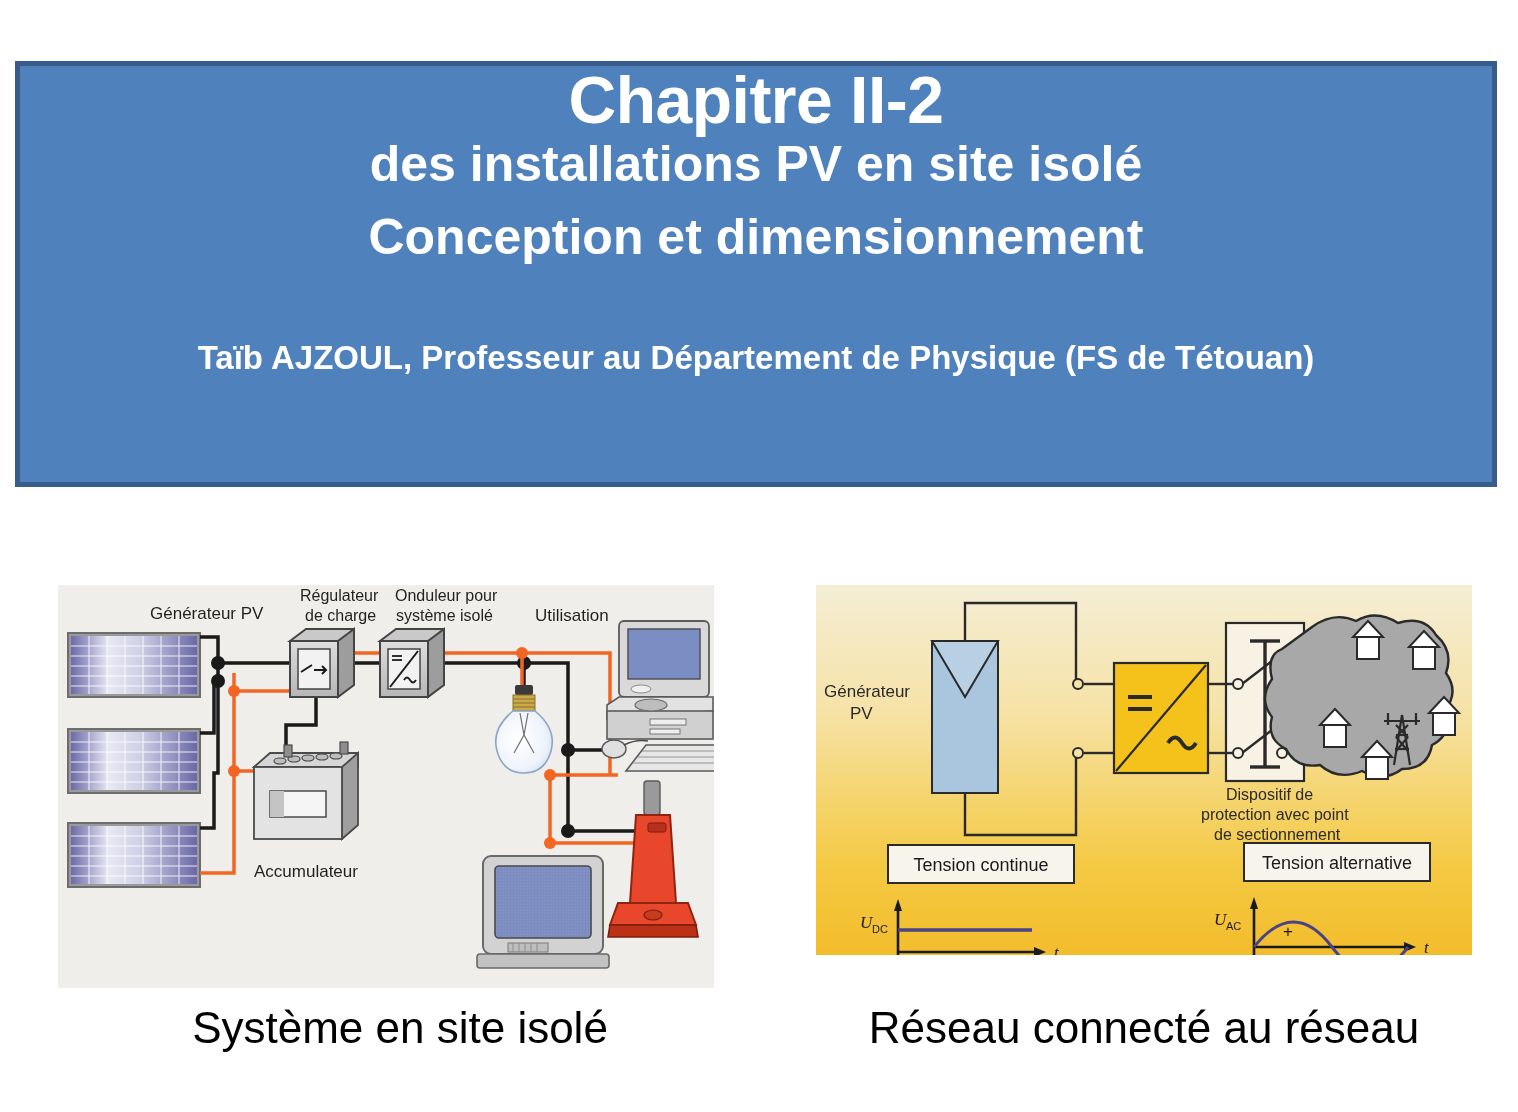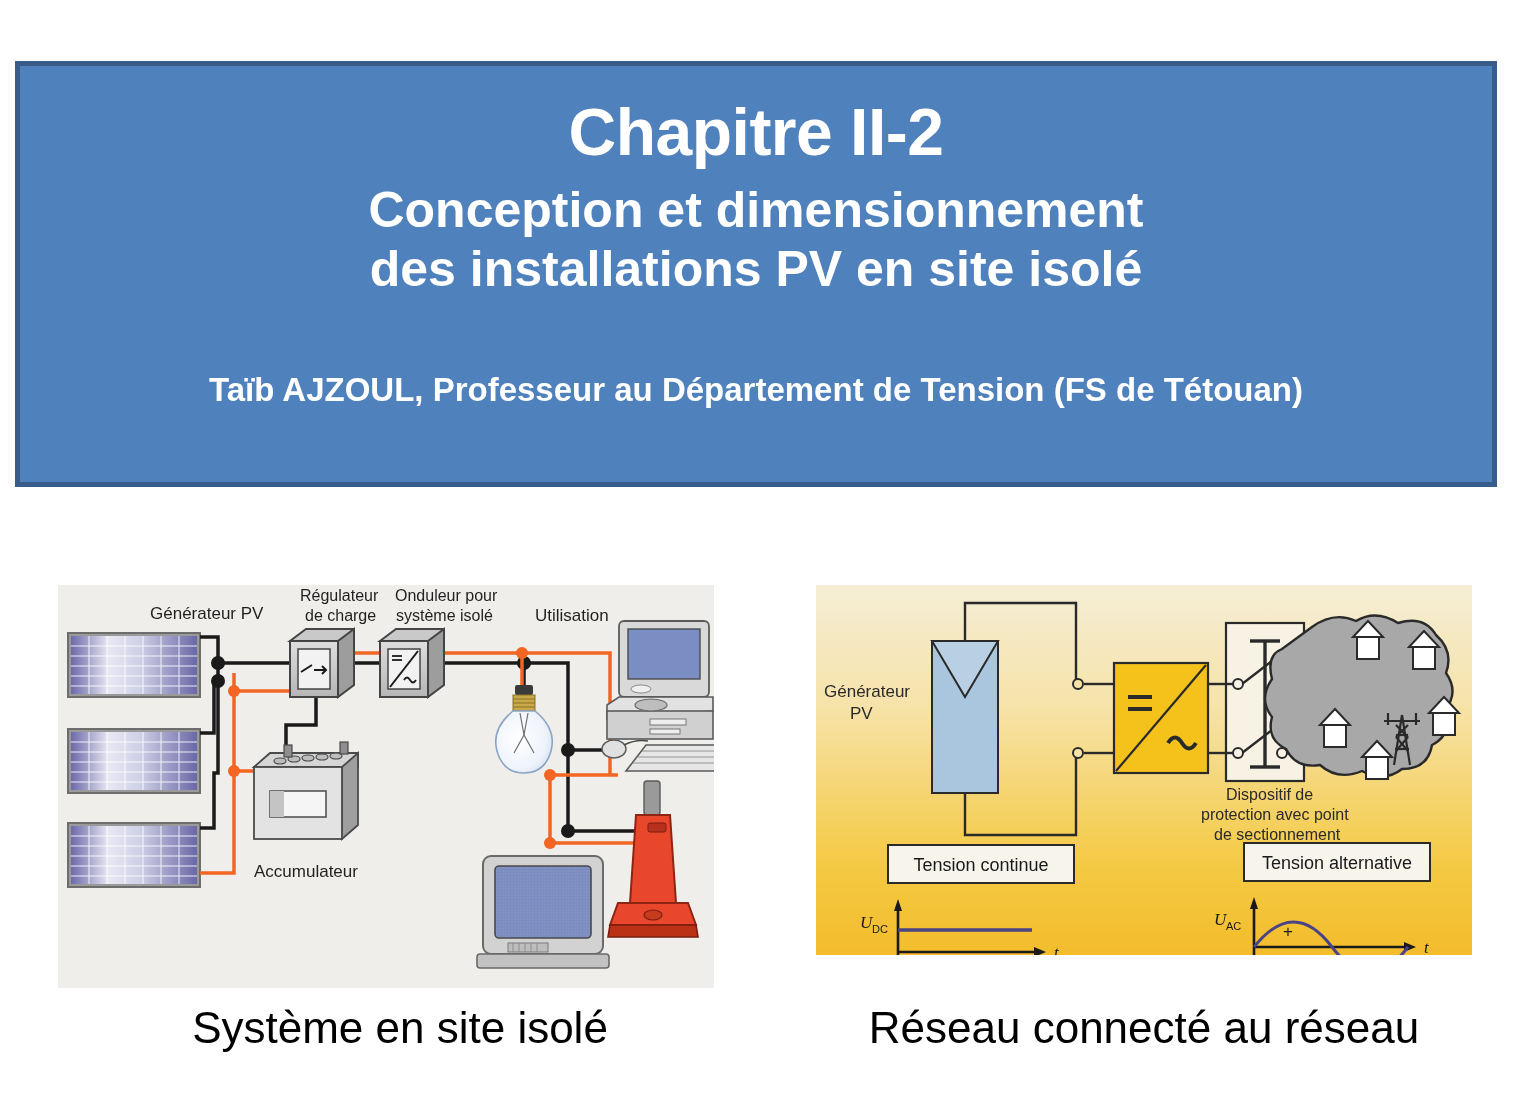--- a/index.html
+++ b/index.html
@@ -24,21 +24,20 @@
     height: 426px;
     box-sizing: border-box;
     background: #4F81BD;
     border: 5px solid #385D8A;
     display: flex;
     flex-direction: column;
     align-items: center;
     color: #ffffff;
   }
   #banner-main-title {
-    margin-top: 32px;
     font-size: 66px;
     font-weight: bold;
     letter-spacing: -0.5px;
     line-height: 1.05;
     text-align: center;
     white-space: nowrap;
   }
   .banner-subtitle-line {
     font-size: 50px;
     font-weight: bold;
@@ -94,23 +93,23 @@
   #caption-left  { left: 72px;  width: 656px; }
   #caption-right { left: 816px; width: 656px; }
 
   svg { display: block; }
 </style>
 </head>
 <body>
 
 <div id="title-banner">
   <div id="banner-main-title">Chapitre II-2</div>
+  <div id="banner-subtitle-2" class="banner-subtitle-line">des installations PV en site isolé</div>
   <div id="banner-subtitle-1" class="banner-subtitle-line">Conception et dimensionnement</div>
-  <div id="banner-subtitle-2" class="banner-subtitle-line">des installations PV en site isolé</div>
-  <div id="banner-author">Taïb AJZOUL, Professeur au Département de Tension (FS de Tétouan)</div>
+  <div id="banner-author">Taïb AJZOUL, Professeur au Département de Physique (FS de Tétouan)</div>
 </div>
 
 <div id="figures-row">
 
   <div id="figure-left-image" class="figure-image">
     <svg width="656" height="403" viewBox="0 0 656 403" xmlns="http://www.w3.org/2000/svg">
       <defs>
         <linearGradient id="cellGrad" x1="0" y1="0" x2="1" y2="0">
           <stop offset="0%" stop-color="#6c6aa8"></stop>
           <stop offset="30%" stop-color="#e8e8f4"></stop>

